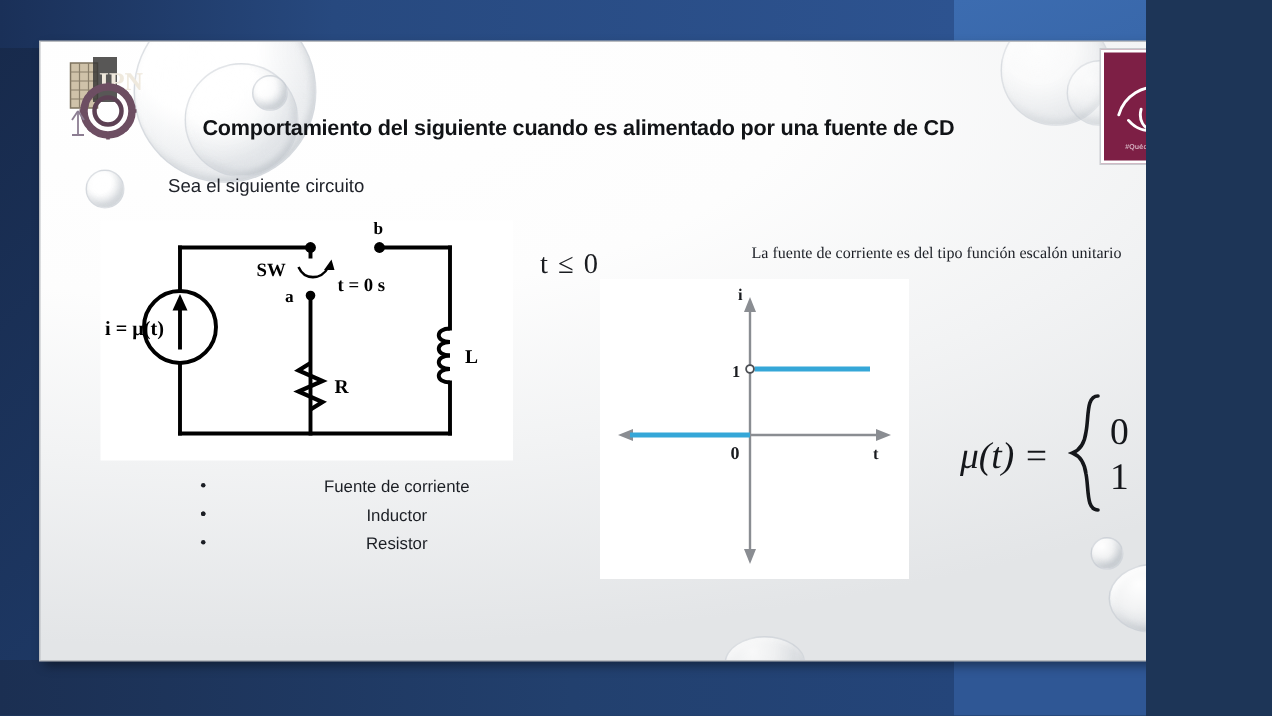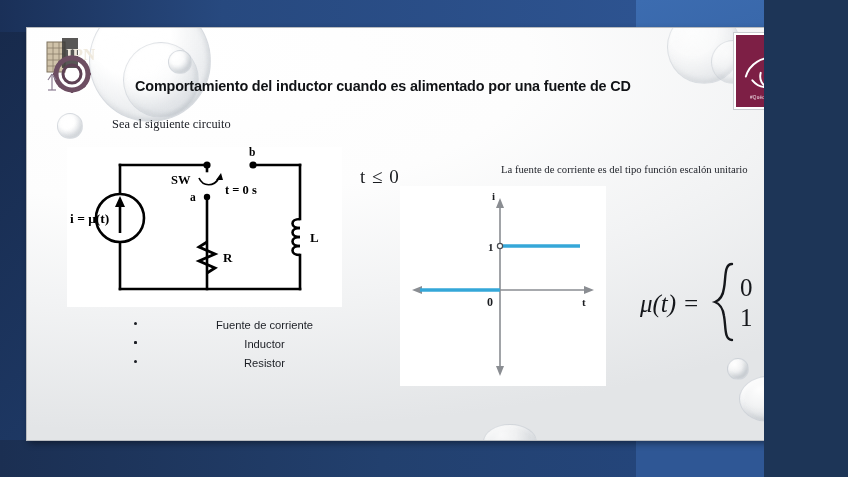--- a/index.html
+++ b/index.html
@@ -73,21 +73,21 @@
 
   .slide-title{
     position:absolute;left:108px;top:50px;width:600px;
     font-size:14.4px;font-weight:bold;color:#111316;
     letter-spacing:-.15px;
     font-family:"Liberation Sans",sans-serif;
   }
   .subhead{
     position:absolute;left:85px;top:89px;
     font-size:12.4px;color:#20232a;
-    font-family:Liberation Serif, serif;
+    font-family:Liberation Sans, sans-serif;
   }
 
   
   .circuit-box{
     position:absolute;left:40px;top:119px;width:275px;height:160px;
     background:#ffffff;
   }
   .circuit-box svg{display:block;}
 
   .t-le-0{
@@ -211,21 +211,21 @@
           <path d="M30 18 C26 26 28 34 34 38"></path>
           <path d="M34 38 C41 41 50 36 52 27"></path>
           <path d="M52 27 C53 22 49 18 44 18"></path>
           <path d="M22 30 C20 38 24 44 30 45"></path>
           <path d="M13 38 C18 44 25 46 31 45"></path>
         </g>
       </svg>
       <div class="tagline">#QuédateEnCasa</div>
     </div>
 
-    <div class="slide-title">Comportamiento del inductor cuando es alimentado por una fuente de CD</div>
+    <div class="slide-title">Comportamiento del siguiente cuando es alimentado por una fuente de CD</div>
     <div class="subhead">Sea el siguiente circuito</div>
 
     <div class="circuit-box">
       <svg viewBox="0 0 275 160" width="275" height="160" aria-hidden="true">
         <g stroke="#000000" stroke-width="2.6" fill="none" stroke-linecap="square">
 
           <line x1="53" y1="18" x2="140" y2="18"></line>
 
           <line x1="53" y1="18" x2="53" y2="47"></line>
           <line x1="53" y1="95" x2="53" y2="142"></line>

